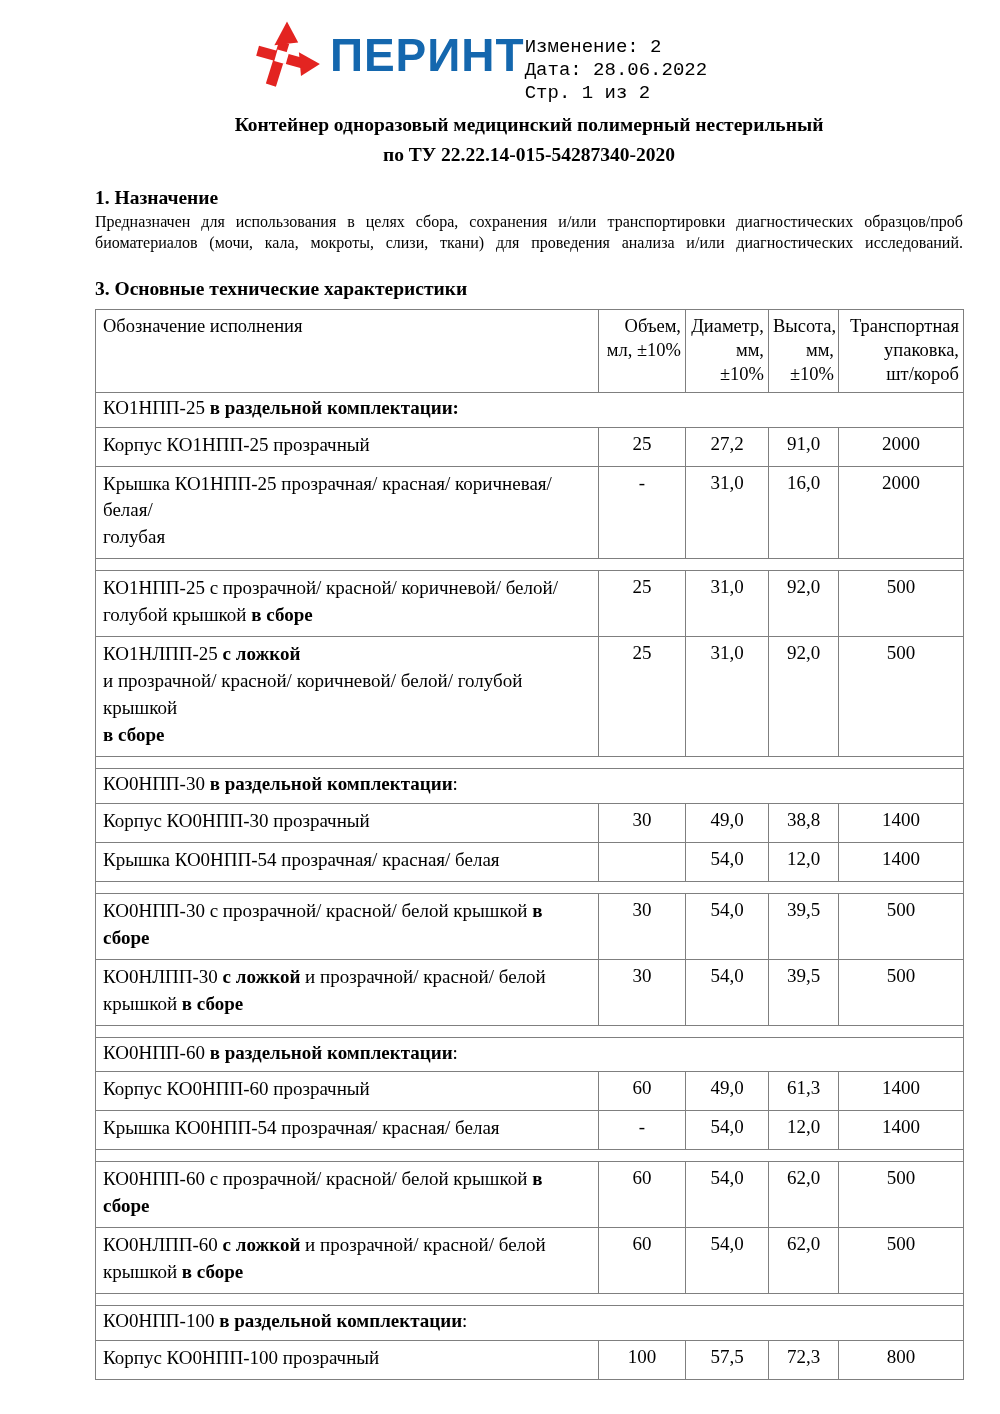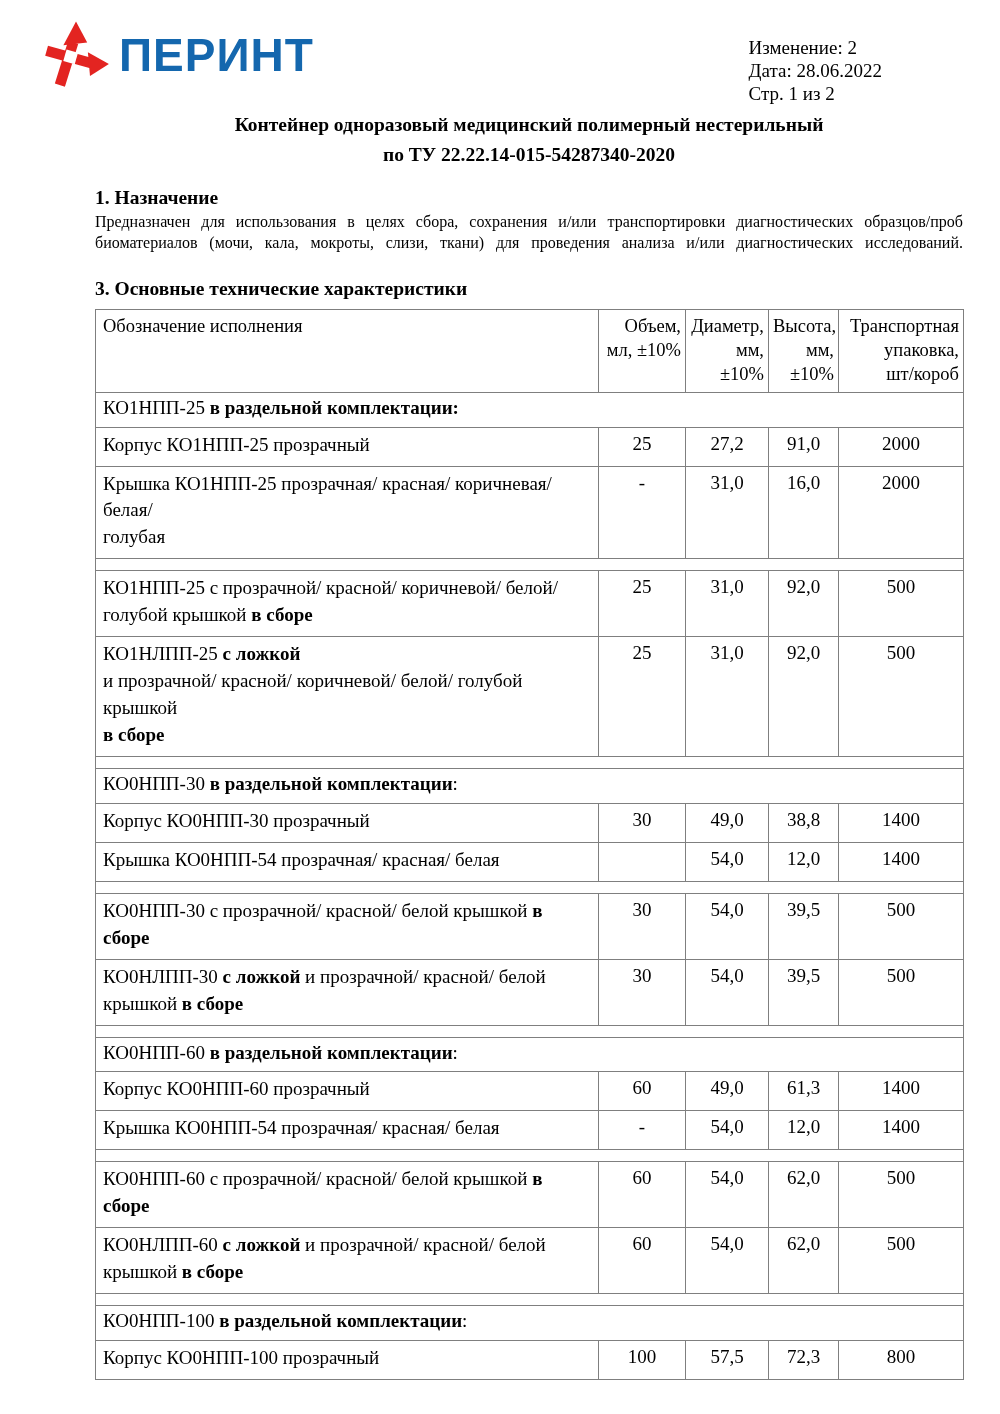--- a/index.html
+++ b/index.html
@@ -1,27 +1,27 @@
 <!DOCTYPE html>
 <html><head>
 <meta charset="utf-8">
 <style>
   html,body{margin:0;padding:0;background:#ffffff;}
   .page{
     position:relative;width:1000px;height:1414px;background:#ffffff;
     font-family:"Liberation Serif","DejaVu Serif",serif;color:#000;overflow:hidden;
   }
   
-  .page-header{display:flex;justify-content:space-between;align-items:flex-start;
-    padding:20px 118px 0 39px;height:84px;box-sizing:border-box;}
+  .page-header{display:flex;justify-content:center;align-items:flex-start;
+    padding:20px 118px 0 75px;height:84px;box-sizing:border-box;}
   .logo{display:flex;align-items:center;}
   .logo-icon{width:74px;height:70px;flex:0 0 auto;}
   .logo-text{font-family:"Liberation Sans","DejaVu Sans",sans-serif;font-weight:bold;
     font-size:46px;letter-spacing:1px;color:#1467ae;margin-left:6px;line-height:70px;}
-  .doc-meta{font-size:19px;line-height:1.22;padding-top:16px;}
+  .doc-meta{font-size:19px;line-height:1.22;padding-top:16px;font-family:Liberation Mono, monospace;}
   
   .content{margin:0 37px 0 95px;width:868px;}
   .doc-title{font-weight:bold;font-size:19.5px;line-height:1.55;margin-top:26px;text-align:center;}
   .sec-h{font-weight:bold;font-size:19.5px;line-height:1.32;margin-top:15px;}
   .sec-h.tight{margin-top:1px;}
   .para{margin:0;font-size:16px;line-height:1.33;text-align:justify;}
   .para::after{content:"";display:inline-block;width:100%;}
   
   table.spec{border-collapse:collapse;table-layout:fixed;width:868px;margin-top:7px;
     font-size:19px;}

